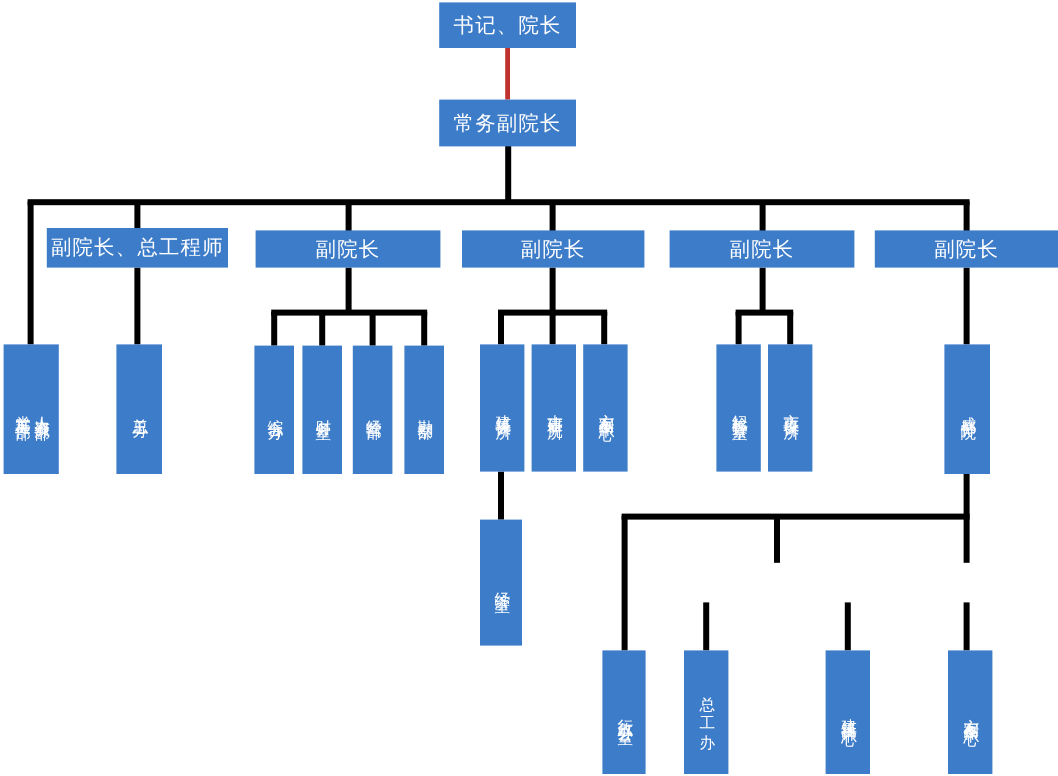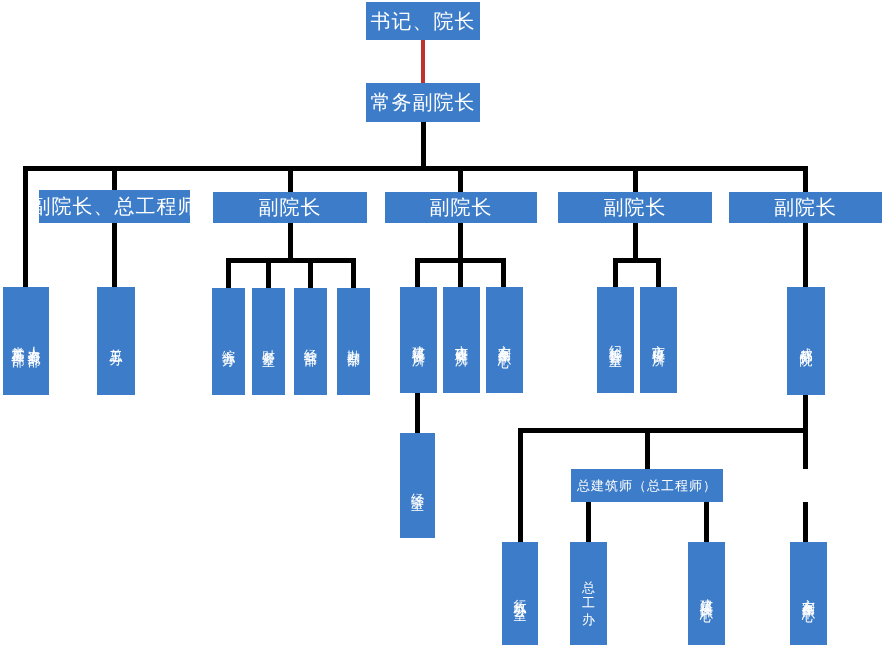--- a/index.html
+++ b/index.html
@@ -15,21 +15,21 @@
     position: absolute;
     background: var(--box, #3d7cc8);
     color: var(--text, #ffffff);
     display: flex;
     align-items: center;
     justify-content: center;
     box-sizing: border-box;
     text-align: center;
   }
   .node.h .lbl {
-    font-size: 20px;
+    font-size: 17px;
     letter-spacing: 1px;
     white-space: nowrap;
   }
   .node.v .lbl {
     writing-mode: vertical-rl;
     text-orientation: upright;
     font-size: 13px;
     letter-spacing: 2px;
     line-height: 1;
   }
@@ -152,23 +152,20 @@
     <span class="lbl">市政设计所</span>
   </div>
   <div class="node v" style="left:787px;top:287px;width:38px;height:108px">
     <span class="lbl">成都分院</span>
   </div>
 
   <div class="node v" style="left:400px;top:433px;width:35px;height:105px">
     <span class="lbl">经济室</span>
   </div>
 
-  <div class="node h" style="left:571px;top:469px;width:152px;height:33px">
-    <span class="lbl" style="font-size:13px">总建筑师（总工程师）</span>
-  </div>
 
   <div class="node v" style="left:502px;top:542px;width:36px;height:103px">
     <span class="lbl">行政办公室</span>
   </div>
   <div class="node v" style="left:570px;top:542px;width:37px;height:103px">
     <span class="lbl spread">总工办</span>
   </div>
   <div class="node v" style="left:688px;top:542px;width:37px;height:103px">
     <span class="lbl">建筑设计中心</span>
   </div>

